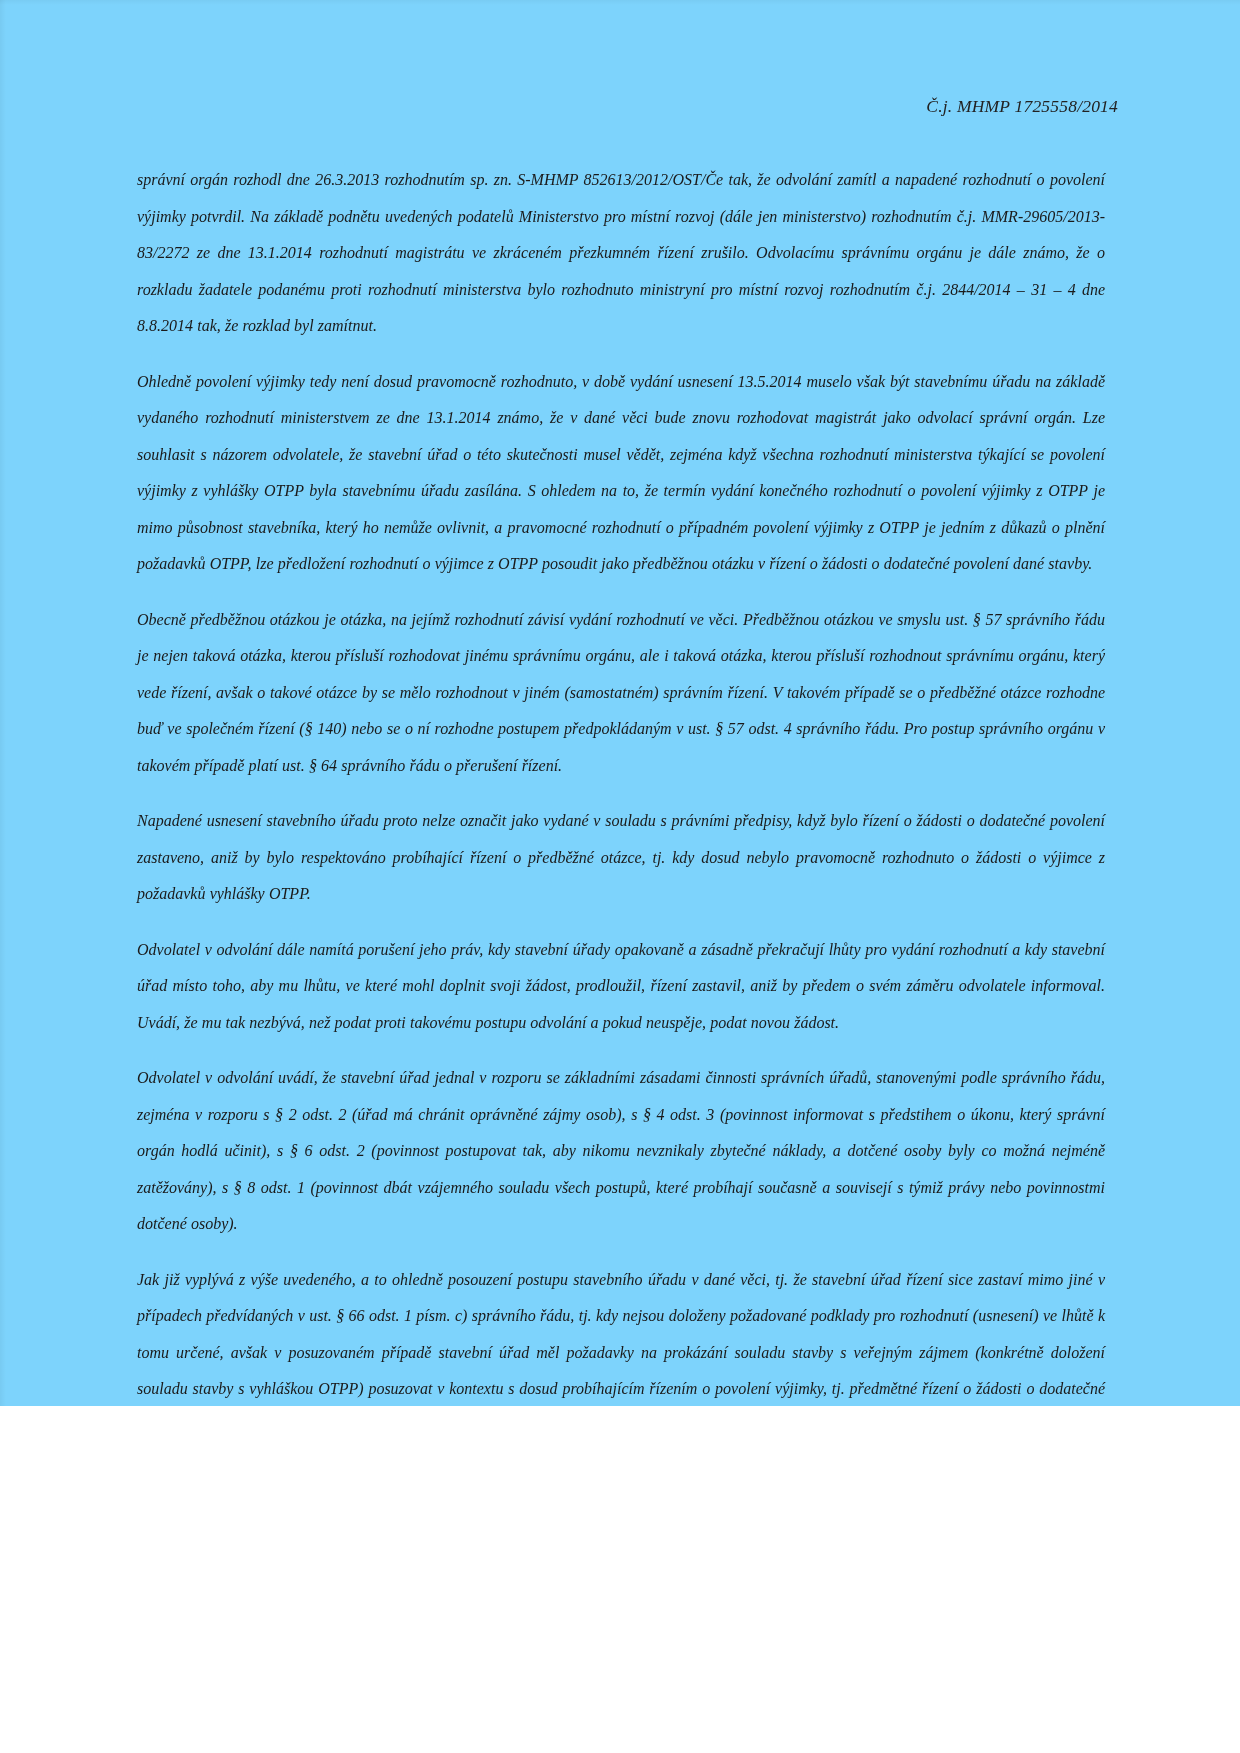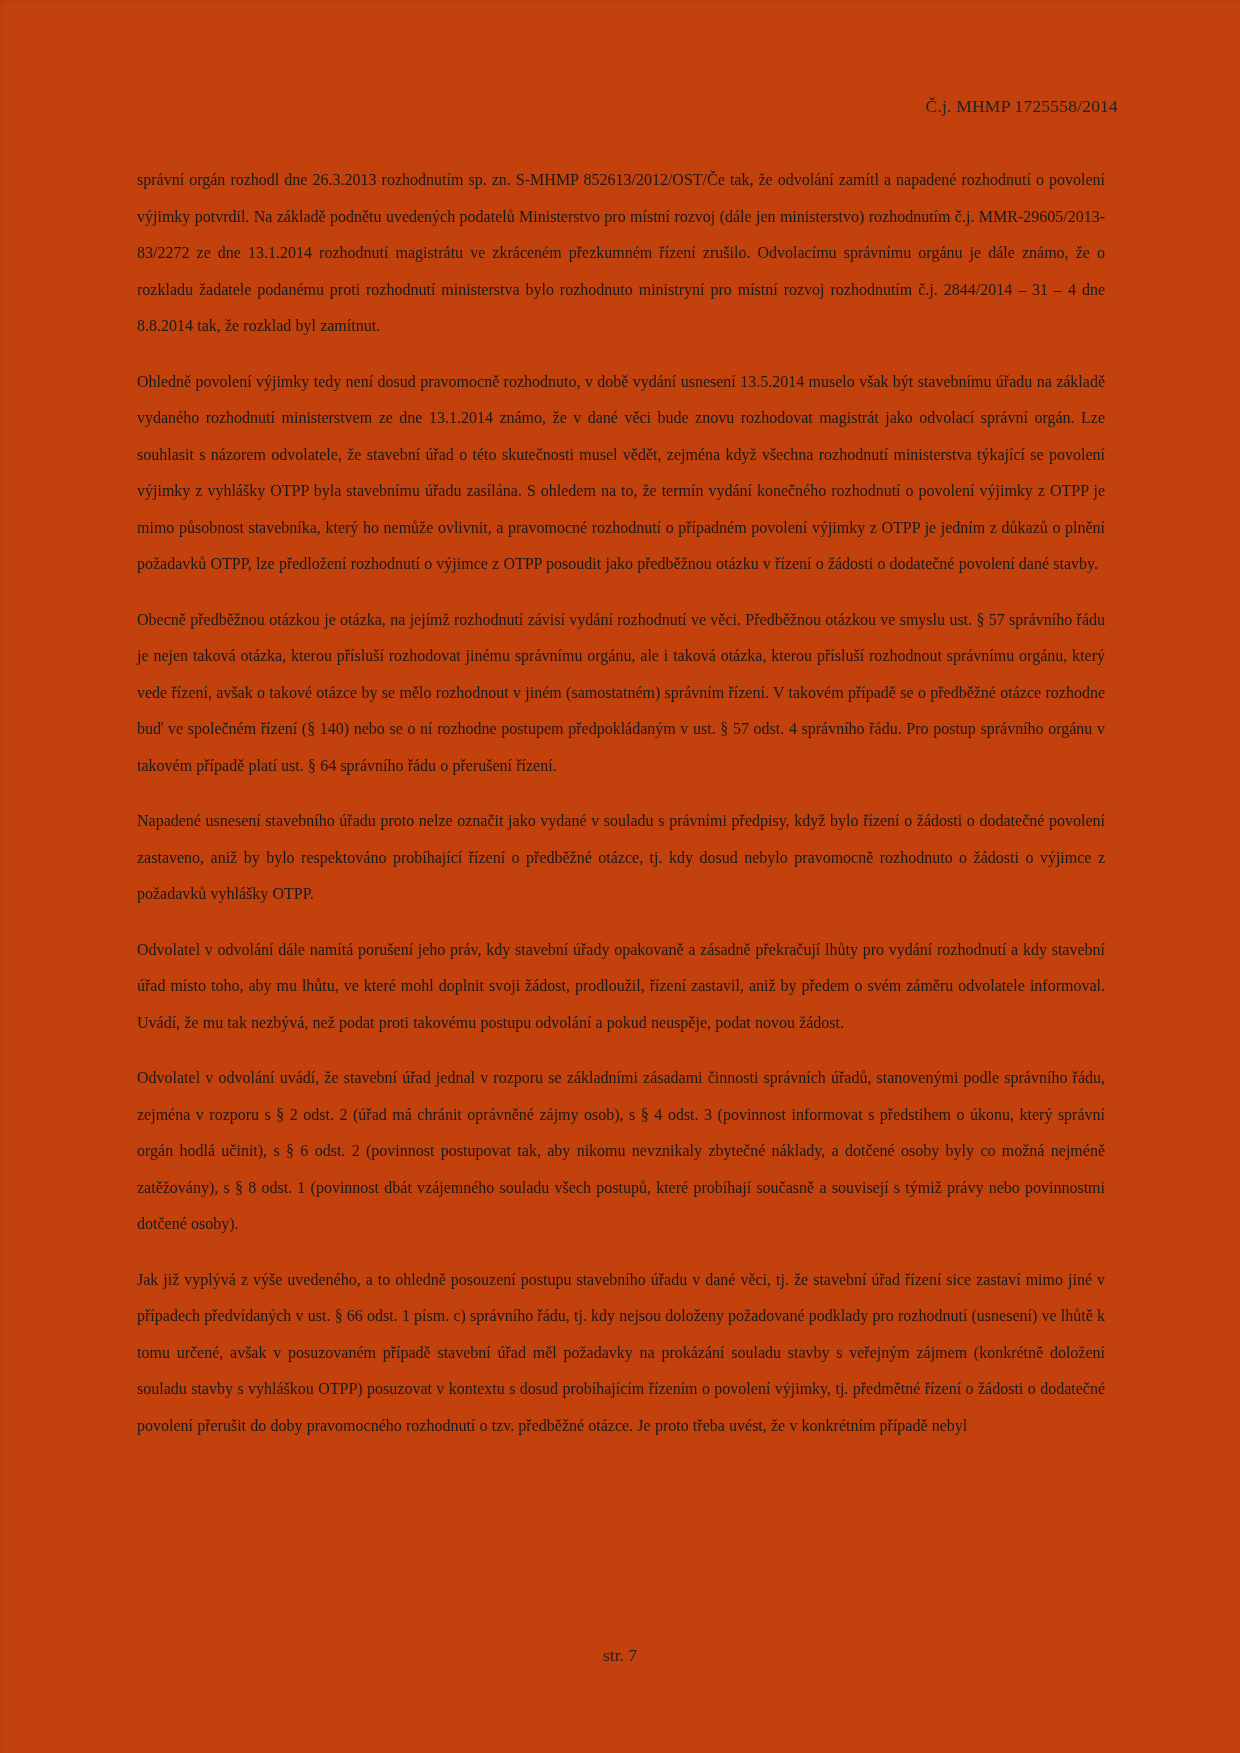--- a/index.html
+++ b/index.html
@@ -8,25 +8,26 @@
     padding: 0;
     background: #ffffff;
   }
   body {
     font-family: "Liberation Serif", "DejaVu Serif", serif;
     color: #1c1c1c;
   }
   .page {
     position: relative;
     width: 1240px;
-    height: 1753px;
+    height: 1406px;
     margin: 0 auto;
-    background: #c2410c;
+    background: #7dd3fc;
     box-sizing: border-box;
     overflow: hidden;
+    font-style: italic;
   }
   .doc-header {
     position: absolute;
     top: 96px;
     right: 122px;
     font-size: 17.5px;
     letter-spacing: 0.2px;
     color: #222;
     white-space: nowrap;
   }

